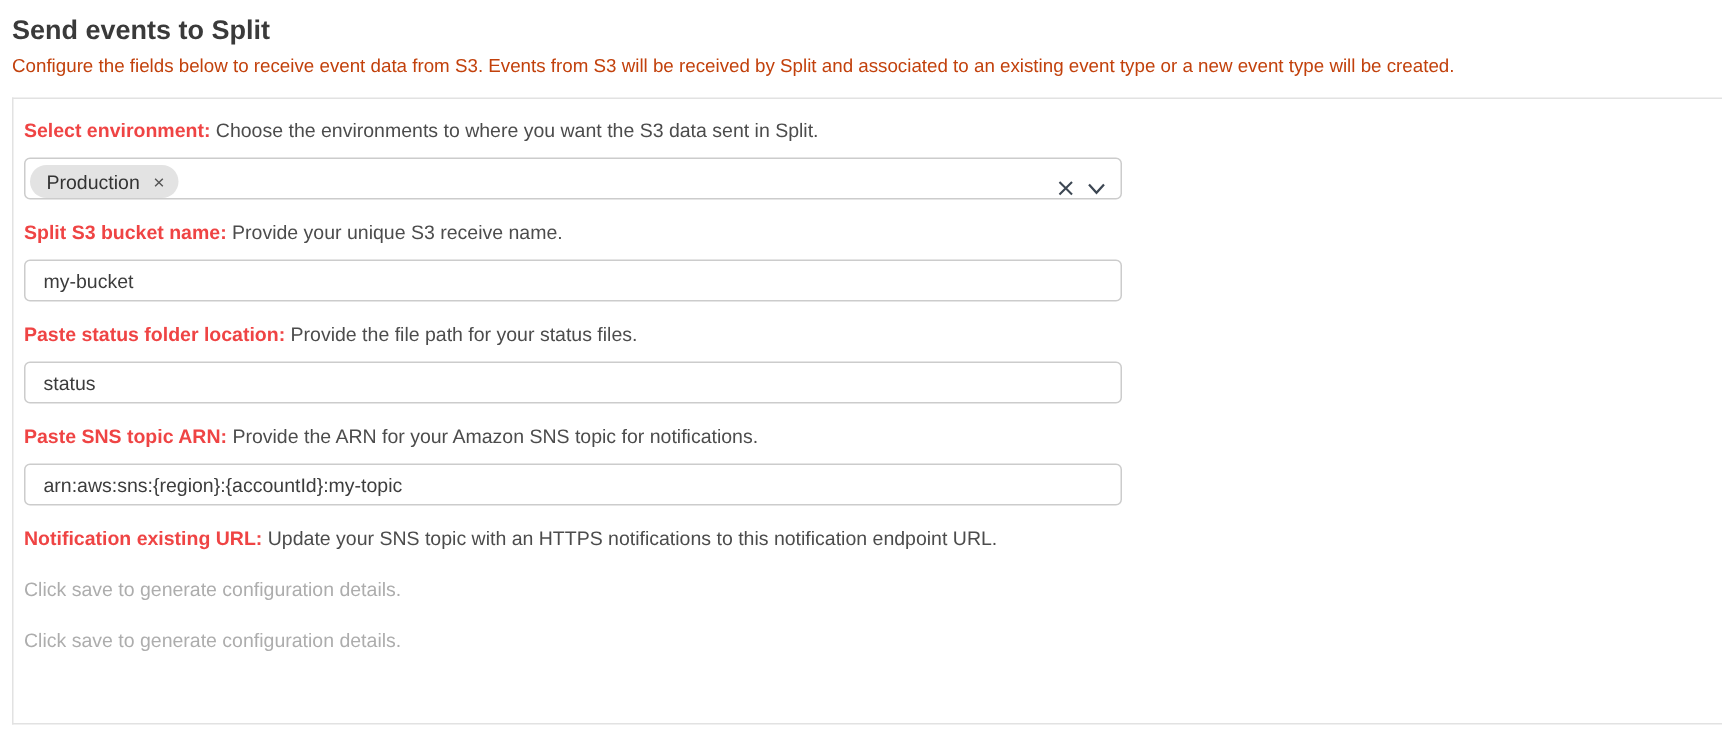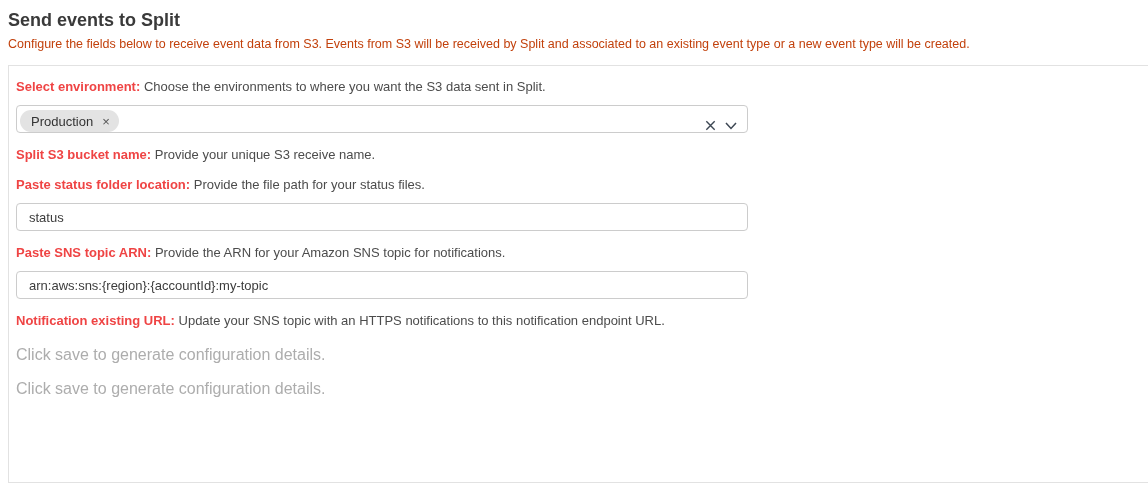--- a/index.html
+++ b/index.html
@@ -66,21 +66,21 @@
     color: #555;
     cursor: pointer;
   }
   .ms-icons {
     margin-left: auto;
     display: flex; align-items: center; gap: 7px;
   }
   .ms-icons svg { display: block; cursor: pointer; }
   .note {
     margin-top: 18px; margin-bottom: 0;
-    font-size: 16px; line-height: 16px;
+    font-size: 13px; line-height: 16px;
     color: #adadad;
   }
 </style>
 </head>
 <body>
 
 <div class="header">
   <h1 class="title">Send events to Split</h1>
   <div class="subtitle">Configure the fields below to receive event data from S3. Events from S3 will be received by Split and associated to an existing event type or a new event type will be created.</div>
 </div>
@@ -106,20 +106,21 @@
         </svg>
       </span>
     </div>
   </div>
 
   <div class="field">
     <div class="field-label">
       <span class="lbl">Split S3 bucket name:</span>
       <span class="desc">Provide your unique S3 receive name.</span>
     </div>
+    <input class="control" type="text" value="my-bucket" style="">
   </div>
 
   <div class="field">
     <div class="field-label">
       <span class="lbl">Paste status folder location:</span>
       <span class="desc">Provide the file path for your status files.</span>
     </div>
     <input class="control" type="text" value="status" style="">
   </div>
 

